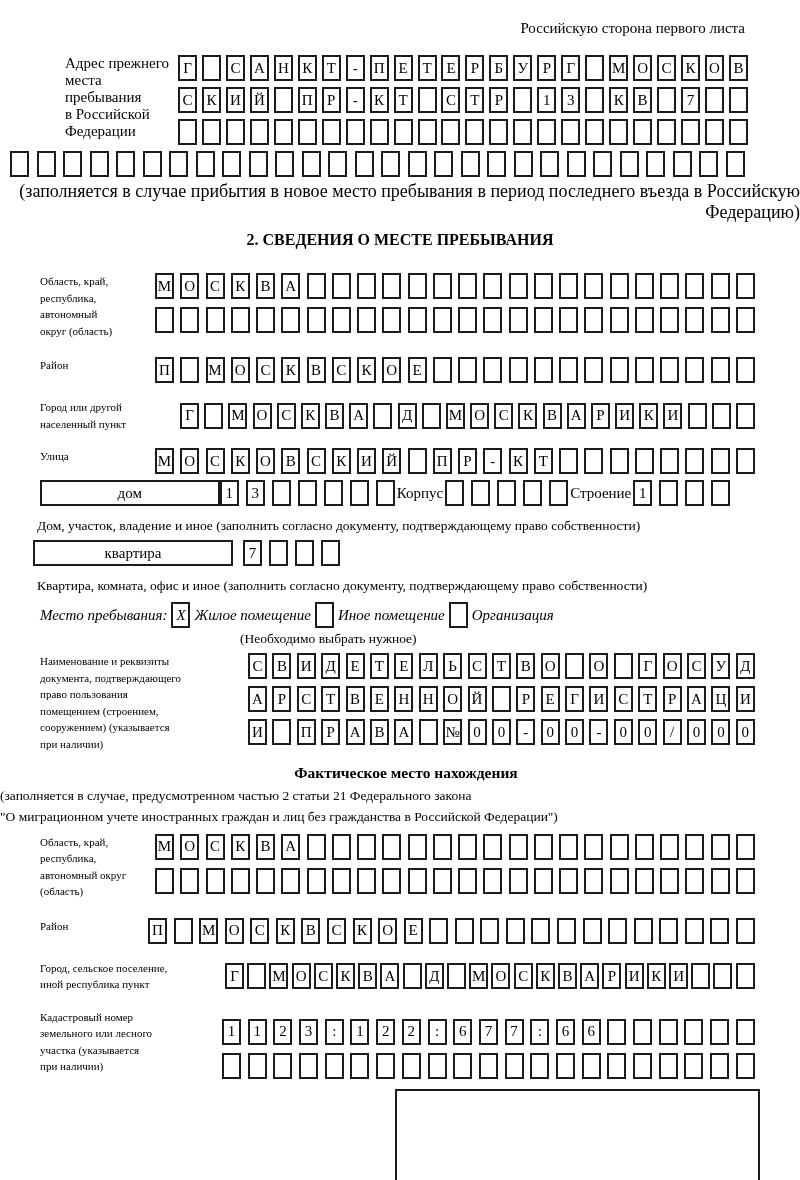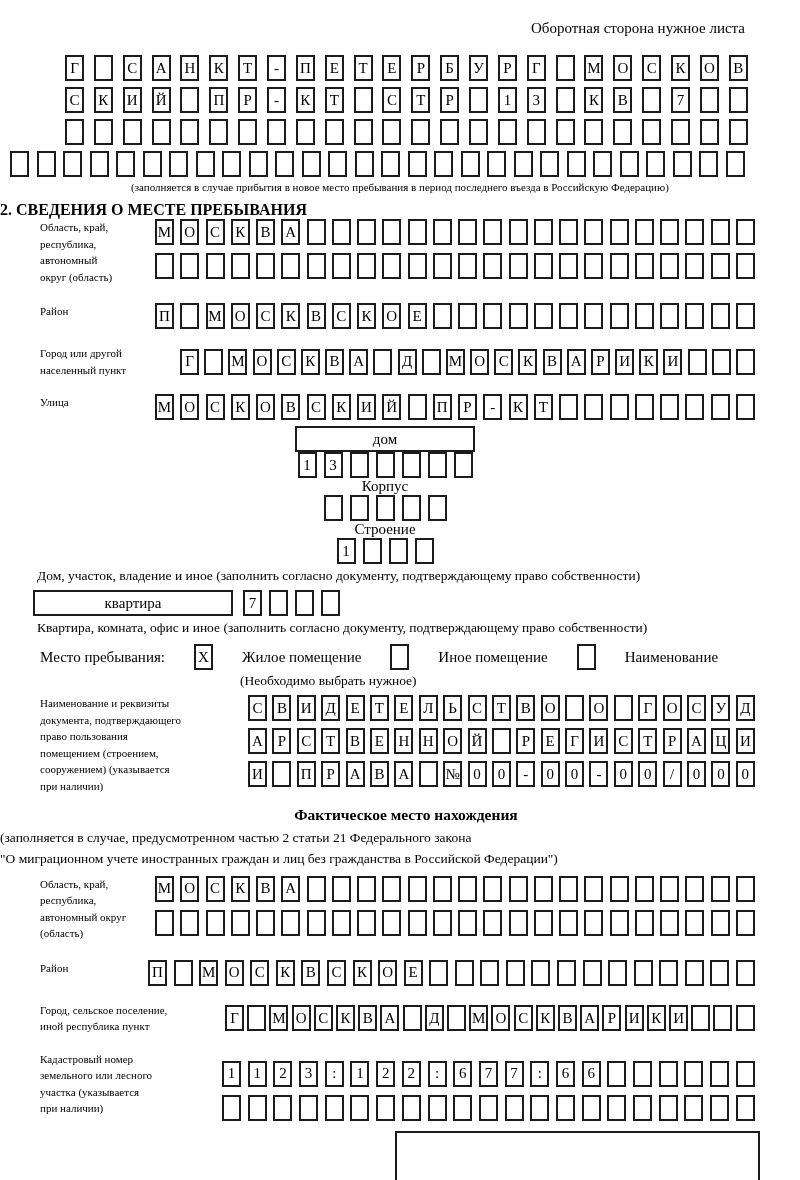--- a/index.html
+++ b/index.html
@@ -23,56 +23,62 @@
   
   .frow { display:flex; }
   .frow .flabel { flex:0 0 auto; font-size:11px; line-height:1.5; }
   .frow .fcells { flex:1 1 auto; }
 
   .sec1 { display:flex; margin:18px 52px 0 65px; }
   .sec1 .flabel { width:113px; }
   .sec1 .rowstack > .cells { margin-bottom:6px; }
   .fullrow { margin:0 55px 0 10px; }
 
-  .caption-c { text-align:center; font-size:11px; margin-top:4px; }
-  .h-main { text-align:left; font-weight:bold; font-size:16px; margin:8px 0 0 0; }
+  .caption-c { text-align:right; font-size:18px; margin-top:4px; }
+  .h-main { text-align:center; font-weight:bold; font-size:16px; margin:8px 0 24px 0; }
   .h-sub  { text-align:center; font-weight:bold; font-size:15.5px; margin:12px 0 4px 0;padding-left:12px; }
 
   .body-l { margin-left:40px; margin-right:45px; }
   .lbl115 { width:115px; } .lbl140 { width:140px; } .lbl108 { width:108px; }
   .lbl185 { width:185px; } .lbl208 { width:208px; } .lbl182 { width:182px; }
   .mt4 { margin-top:16px; } .mt6 { margin-top:6px; }
   .rgap > .cells { margin-bottom:8px; }
   .rgap7 > .cells { margin-bottom:7px; }
   .vcenter { align-items:center; }
 
-  .houserow { display:flex; margin:6px 50px 0 20px; justify-content:flex-end; align-items:center;flex-direction:column; }
+  .houserow { display:flex; margin:6px 50px 0 20px; justify-content:center; align-items:center; }
   .wbox { border:2px solid #1c1c1c; height:26px; display:flex; align-items:center; justify-content:center; font-size:15px; }
   .wbox.dom { width:180px; }
   .wbox.kv  { width:200px; }
   .inline-lbl { font-size:15px; padding:0 2px; }
-  .note-l { font-size:13.5px; margin:4px 0 0 37px; }
+  .note-l { font-size:13.5px; margin:12px 0 0 37px; }
 
   .aptrow { display:flex; margin:6px 0 0 33px; align-items:center; gap:10px; }
 
-  .stayrow { display:flex; margin:8px 0 0 40px; align-items:center; gap:29px; flex-wrap:nowrap; }
+  .stayrow { display:flex; margin:8px 0 0 40px; align-items:center; gap:4px; flex-wrap:nowrap;font-style:italic; }
   .stay-note { font-size:13.5px; margin:3px 0 0 240px; }
 
   .mark-box { margin:2px 0 0 395px; width:365px; height:177px; border:2px solid #1c1c1c; background:#fff; }
 
   .notes-c { text-align:left; font-size:13.5px; line-height:1.55; margin-top:4px; }
 </style>
 </head>
 <body>
 
 <div class="page">
 
-  <div class="hdr-note">Оборотная сторона нужное листа</div>
+  <div class="hdr-note">Российскую сторона первого листа</div>
 
   <div class="sec1">
+    <div class="flabel">
+        <div>Адрес прежнего</div>
+        <div>места пребывания</div>
+        <div>в Российской</div>
+        <div>Федерации</div>
+      </div>
     <div class="rowstack" style="flex:1">
       <div class="cells">
           <span class="cell">Г</span>
           <span class="cell"></span>
           <span class="cell">С</span>
           <span class="cell">А</span>
           <span class="cell">Н</span>
           <span class="cell">К</span>
           <span class="cell">Т</span>
           <span class="cell">-</span>
@@ -377,21 +383,21 @@
   </div>
   <div class="note-l">Квартира, комната, офис и иное (заполнить согласно документу, подтверждающему право собственности)</div>
 
   <div class="stayrow">
     <span>Место пребывания:</span>
     <span class="cell">X</span>
     <span>Жилое помещение</span>
     <span class="cell"></span>
     <span>Иное помещение</span>
     <span class="cell"></span>
-    <span>Наименование</span>
+    <span>Организация</span>
   </div>
   <div class="stay-note">(Необходимо выбрать нужное)</div>
 
   <div class="frow body-l mt6">
     <div class="flabel lbl208">
         <div>Наименование и реквизиты</div>
         <div>документа, подтверждающего</div>
         <div>право пользования</div>
         <div>помещением (строением,</div>
         <div>сооружением) (указывается</div>

